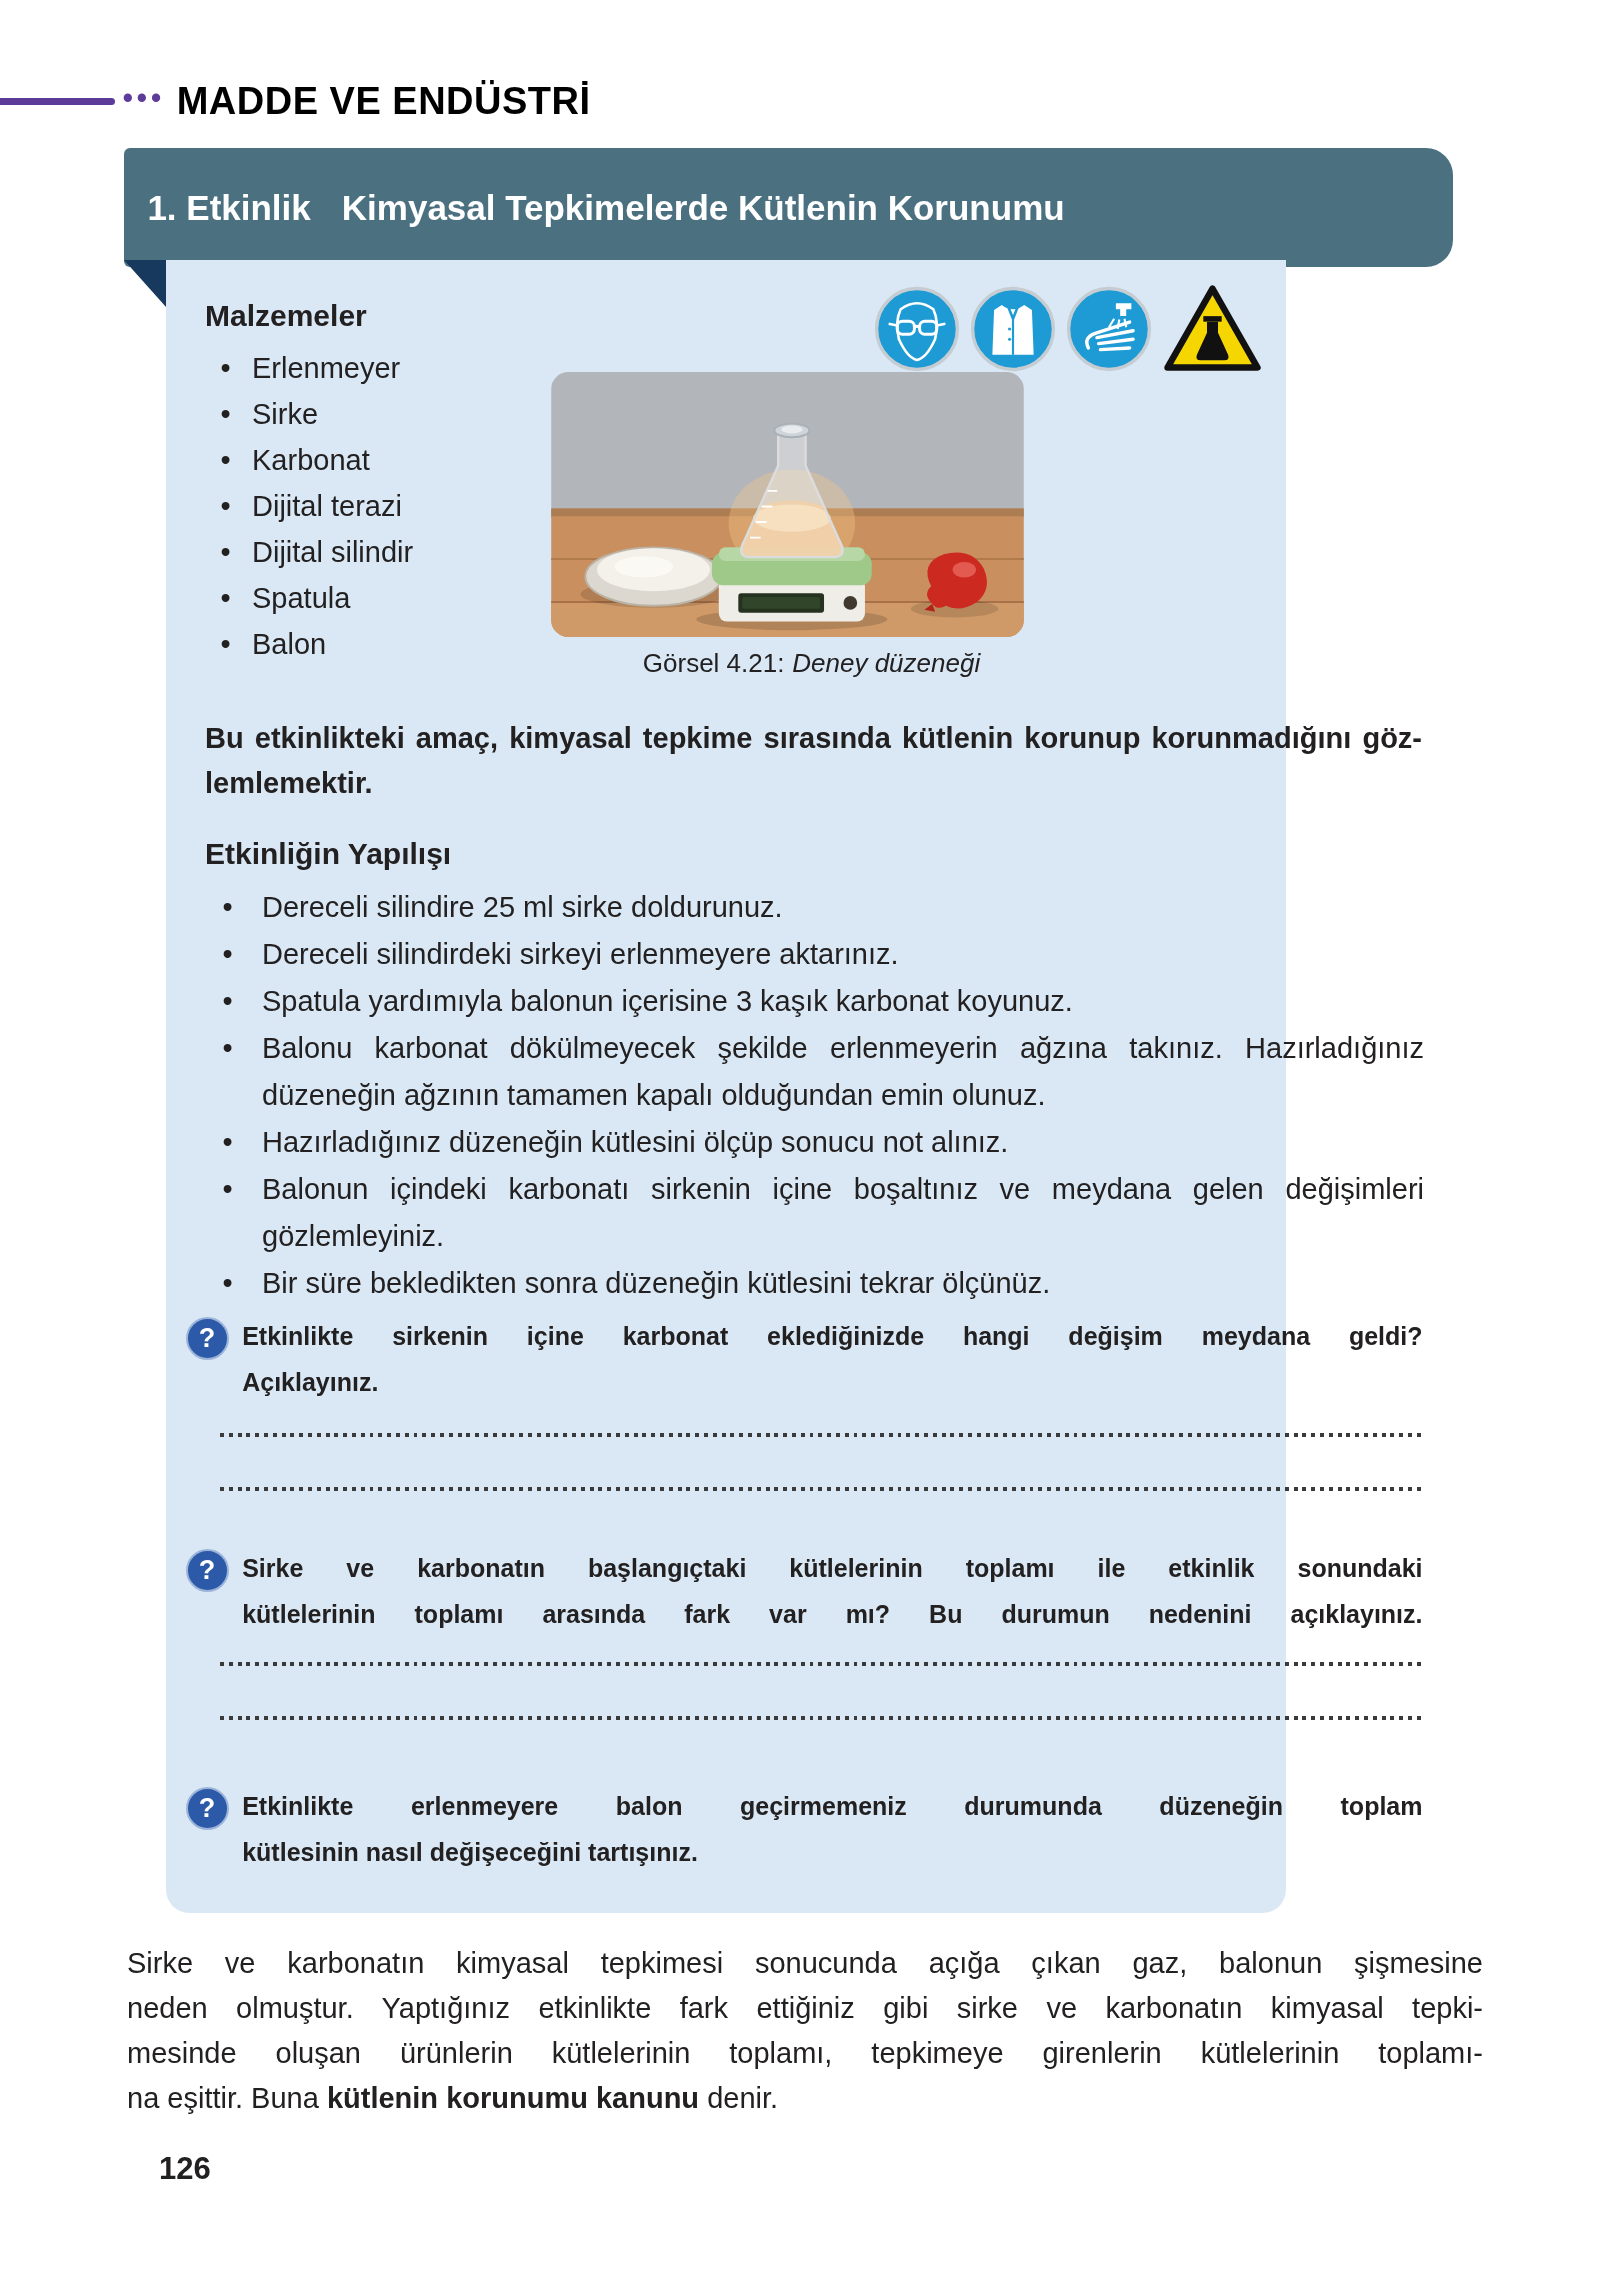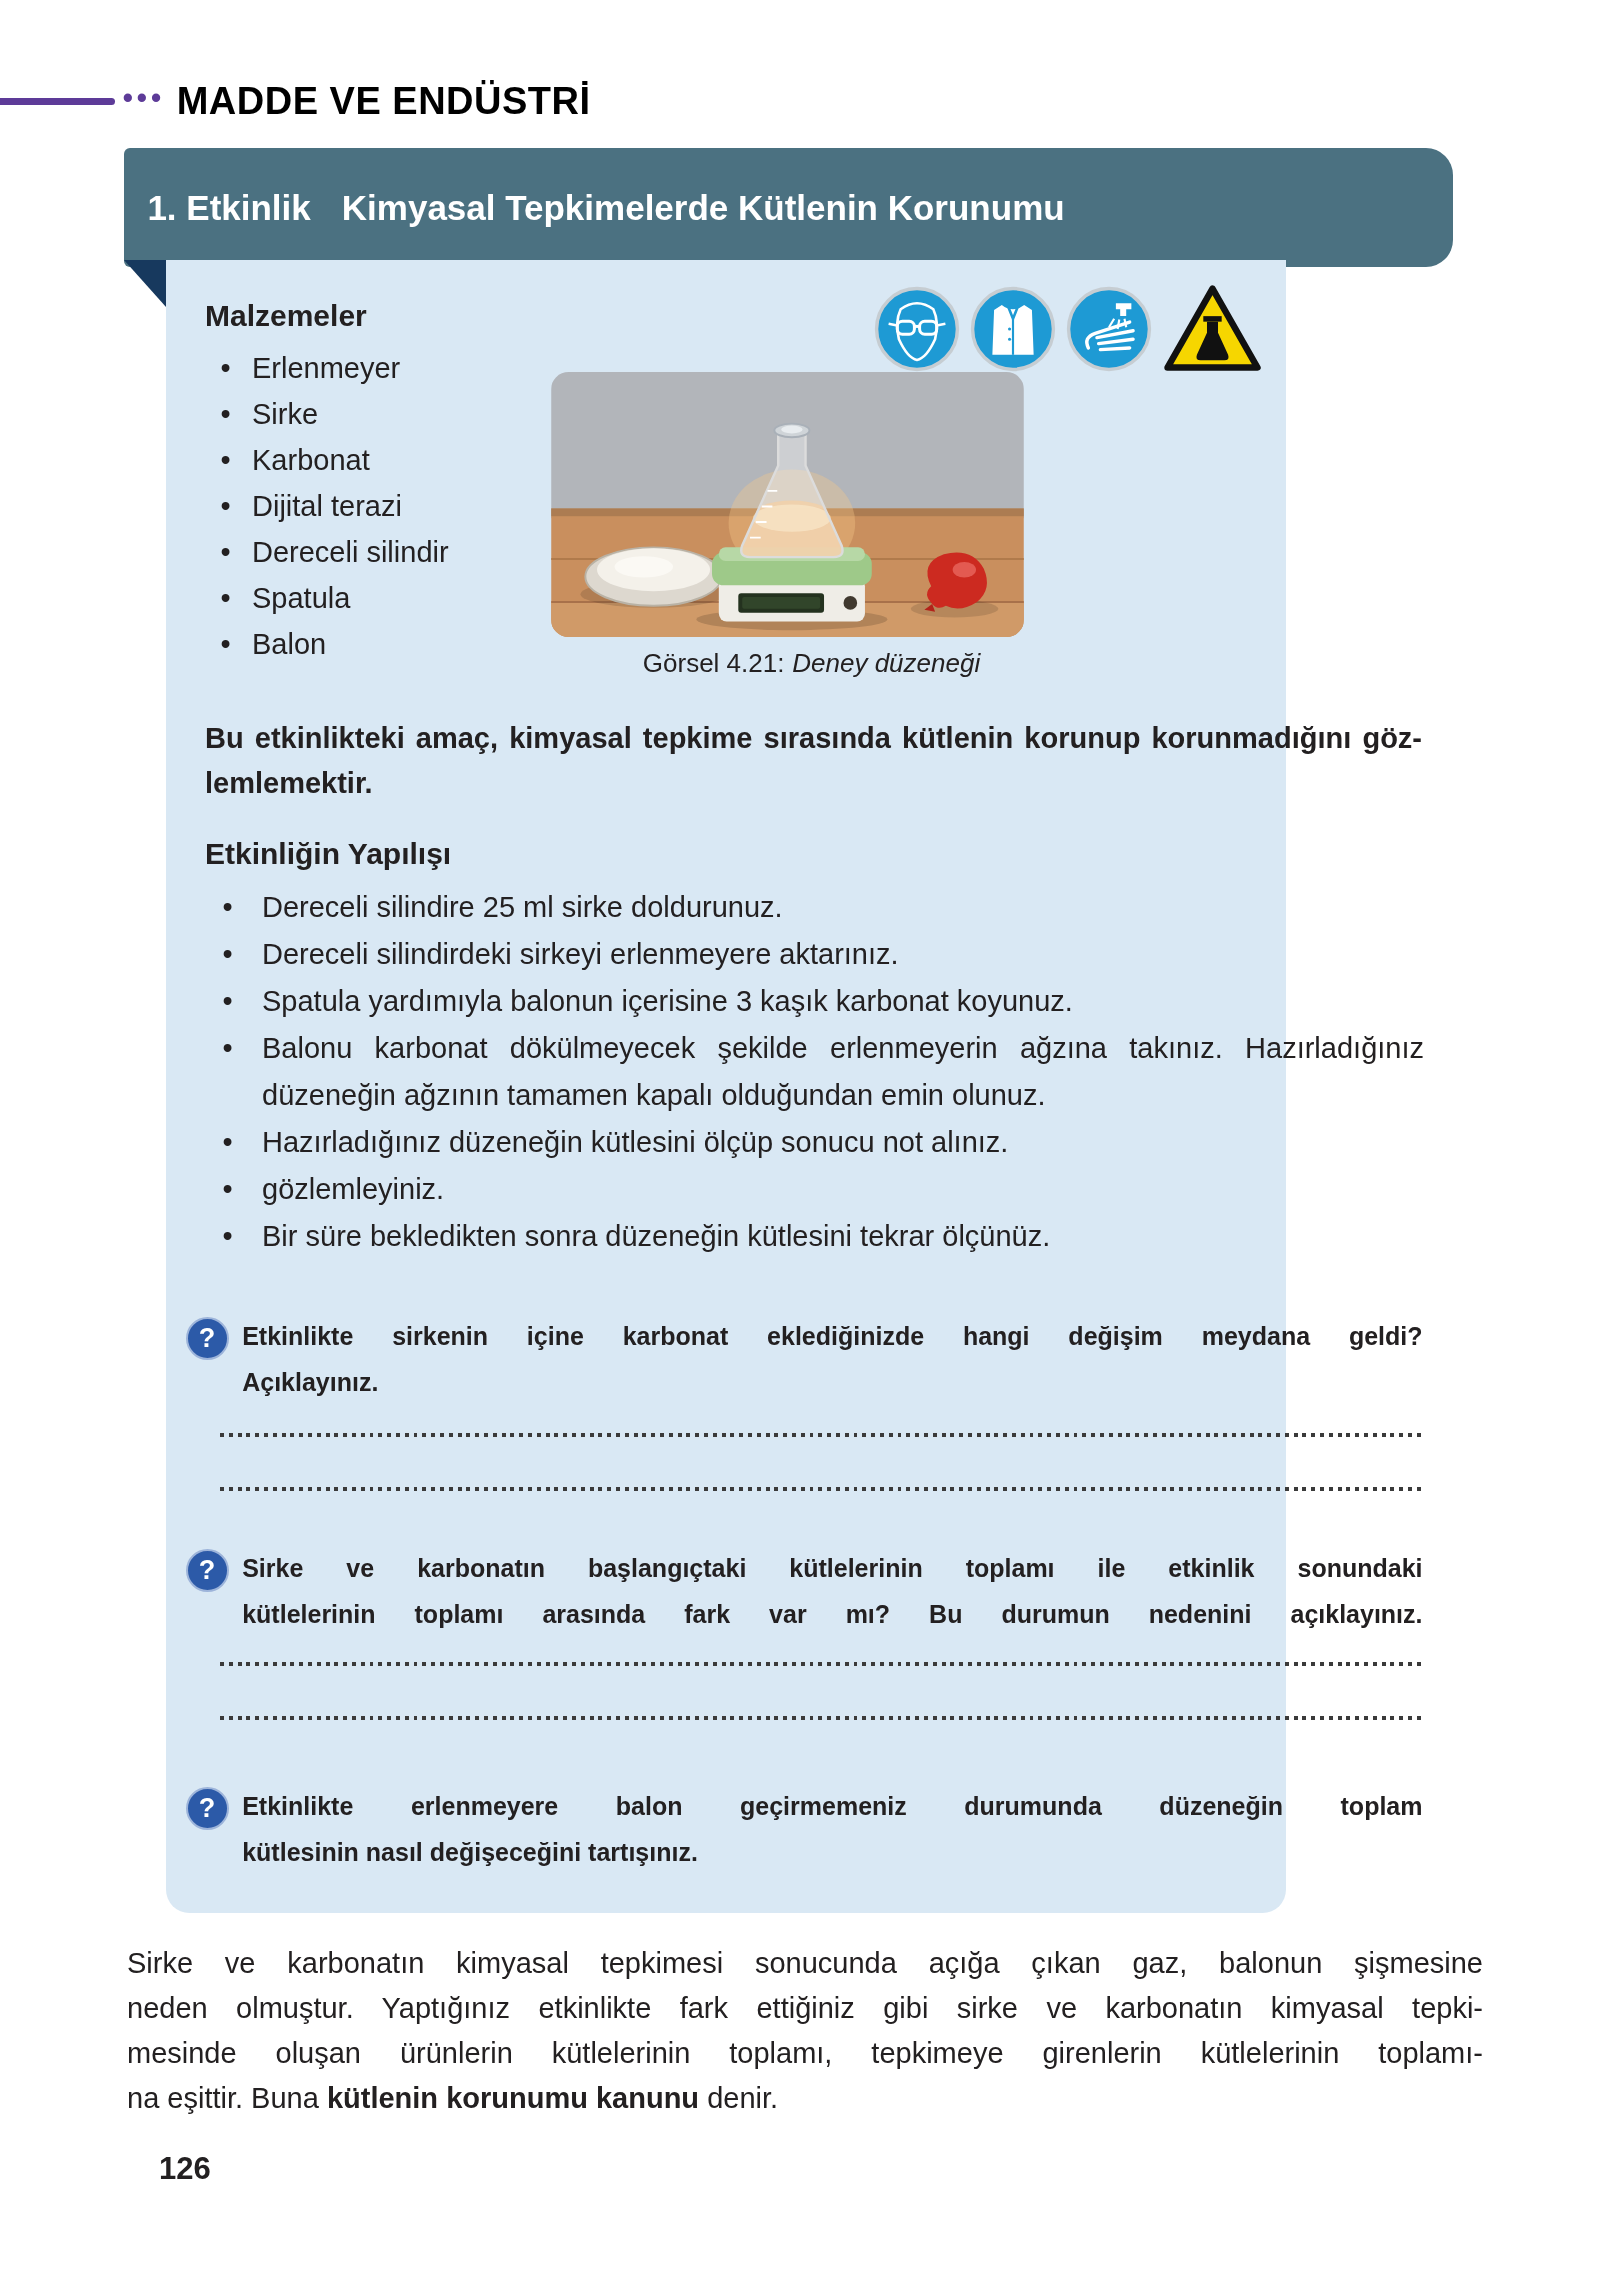--- a/index.html
+++ b/index.html
@@ -104,21 +104,21 @@
       <div class="m-item">
           <span class="m-bullet">•</span>
           <span>Karbonat</span>
         </div>
       <div class="m-item">
           <span class="m-bullet">•</span>
           <span>Dijital terazi</span>
         </div>
       <div class="m-item">
           <span class="m-bullet">•</span>
-          <span>Dereceli silindir</span>
+          <span>Dijital silindir</span>
         </div>
       <div class="m-item">
           <span class="m-bullet">•</span>
           <span>Spatula</span>
         </div>
       <div class="m-item">
           <span class="m-bullet">•</span>
           <span>Balon</span>
         </div>
     </div>
@@ -240,20 +240,21 @@
         </div>
       <div class="step">
           <span class="s-bullet">•</span>
           <div class="s-text">
             <div>Hazırladığınız düzeneğin kütlesini ölçüp sonucu not alınız.</div>
           </div>
         </div>
       <div class="step">
           <span class="s-bullet">•</span>
           <div class="s-text">
+            <div class="just">Balonun içindeki karbonatı sirkenin içine boşaltınız ve meydana gelen değişimleri</div>
             <div>gözlemleyiniz.</div>
           </div>
         </div>
       <div class="step">
           <span class="s-bullet">•</span>
           <div class="s-text">
             <div>Bir süre bekledikten sonra düzeneğin kütlesini tekrar ölçünüz.</div>
           </div>
         </div>
     </div>

